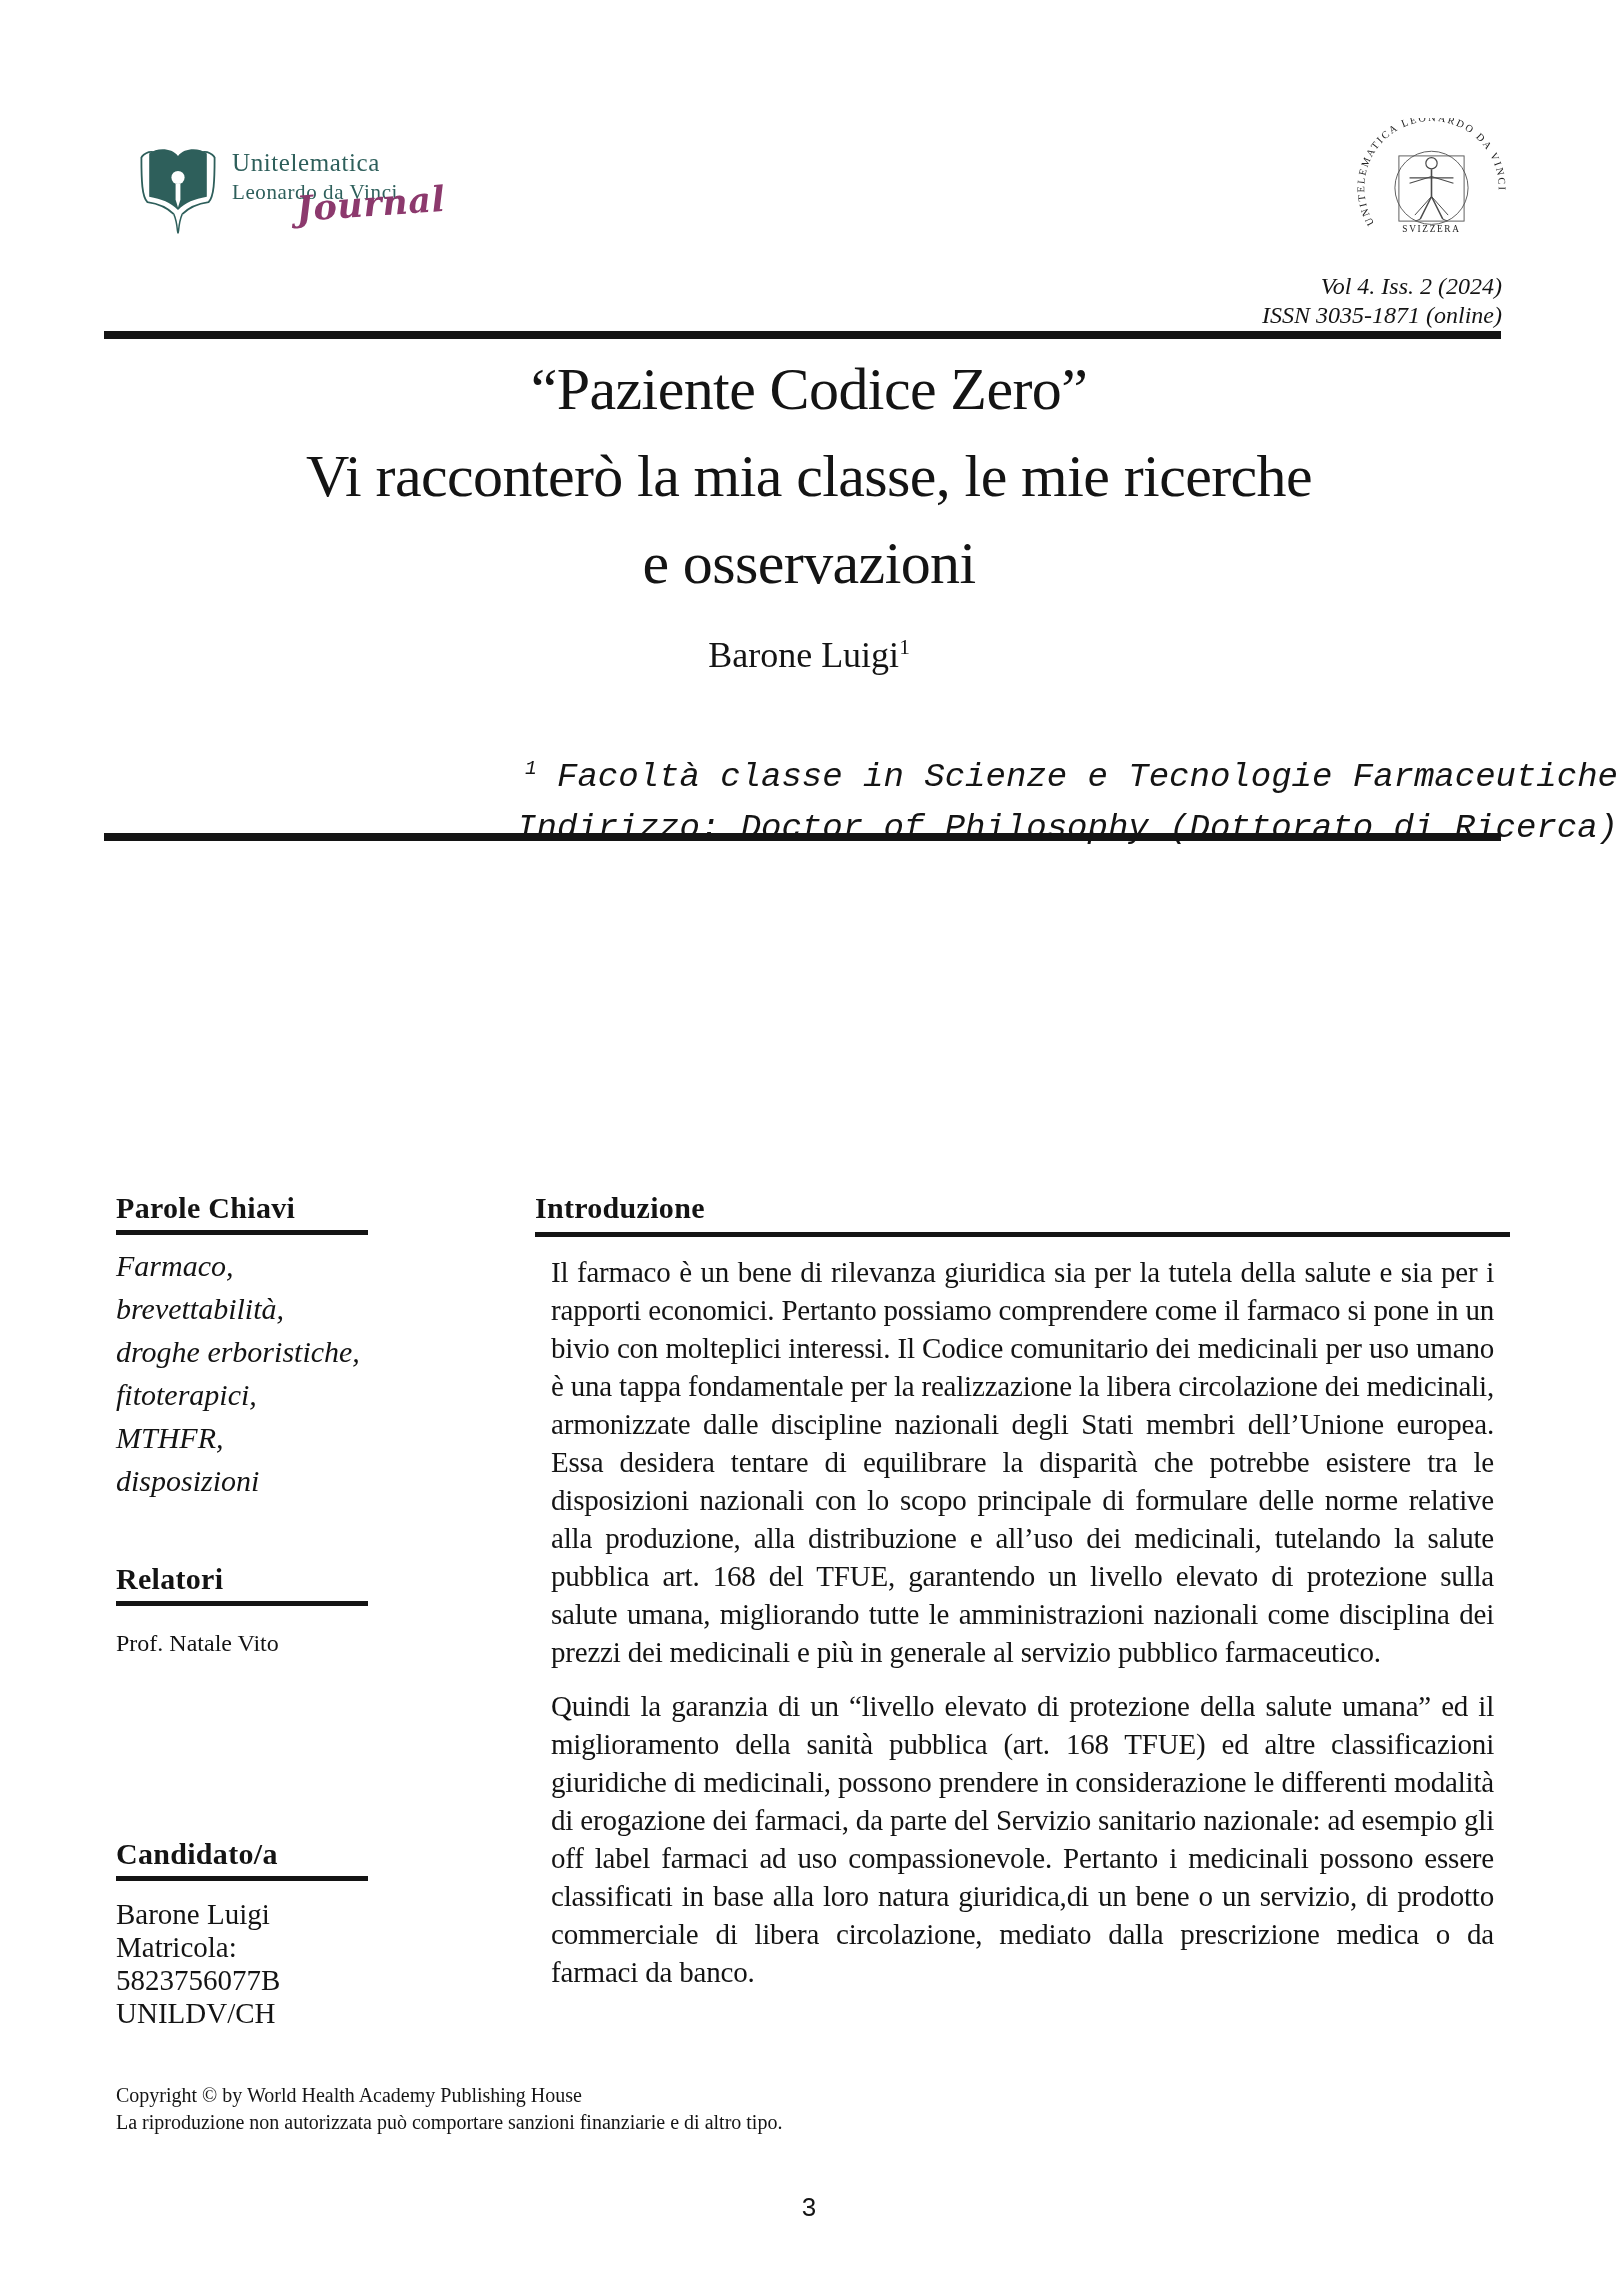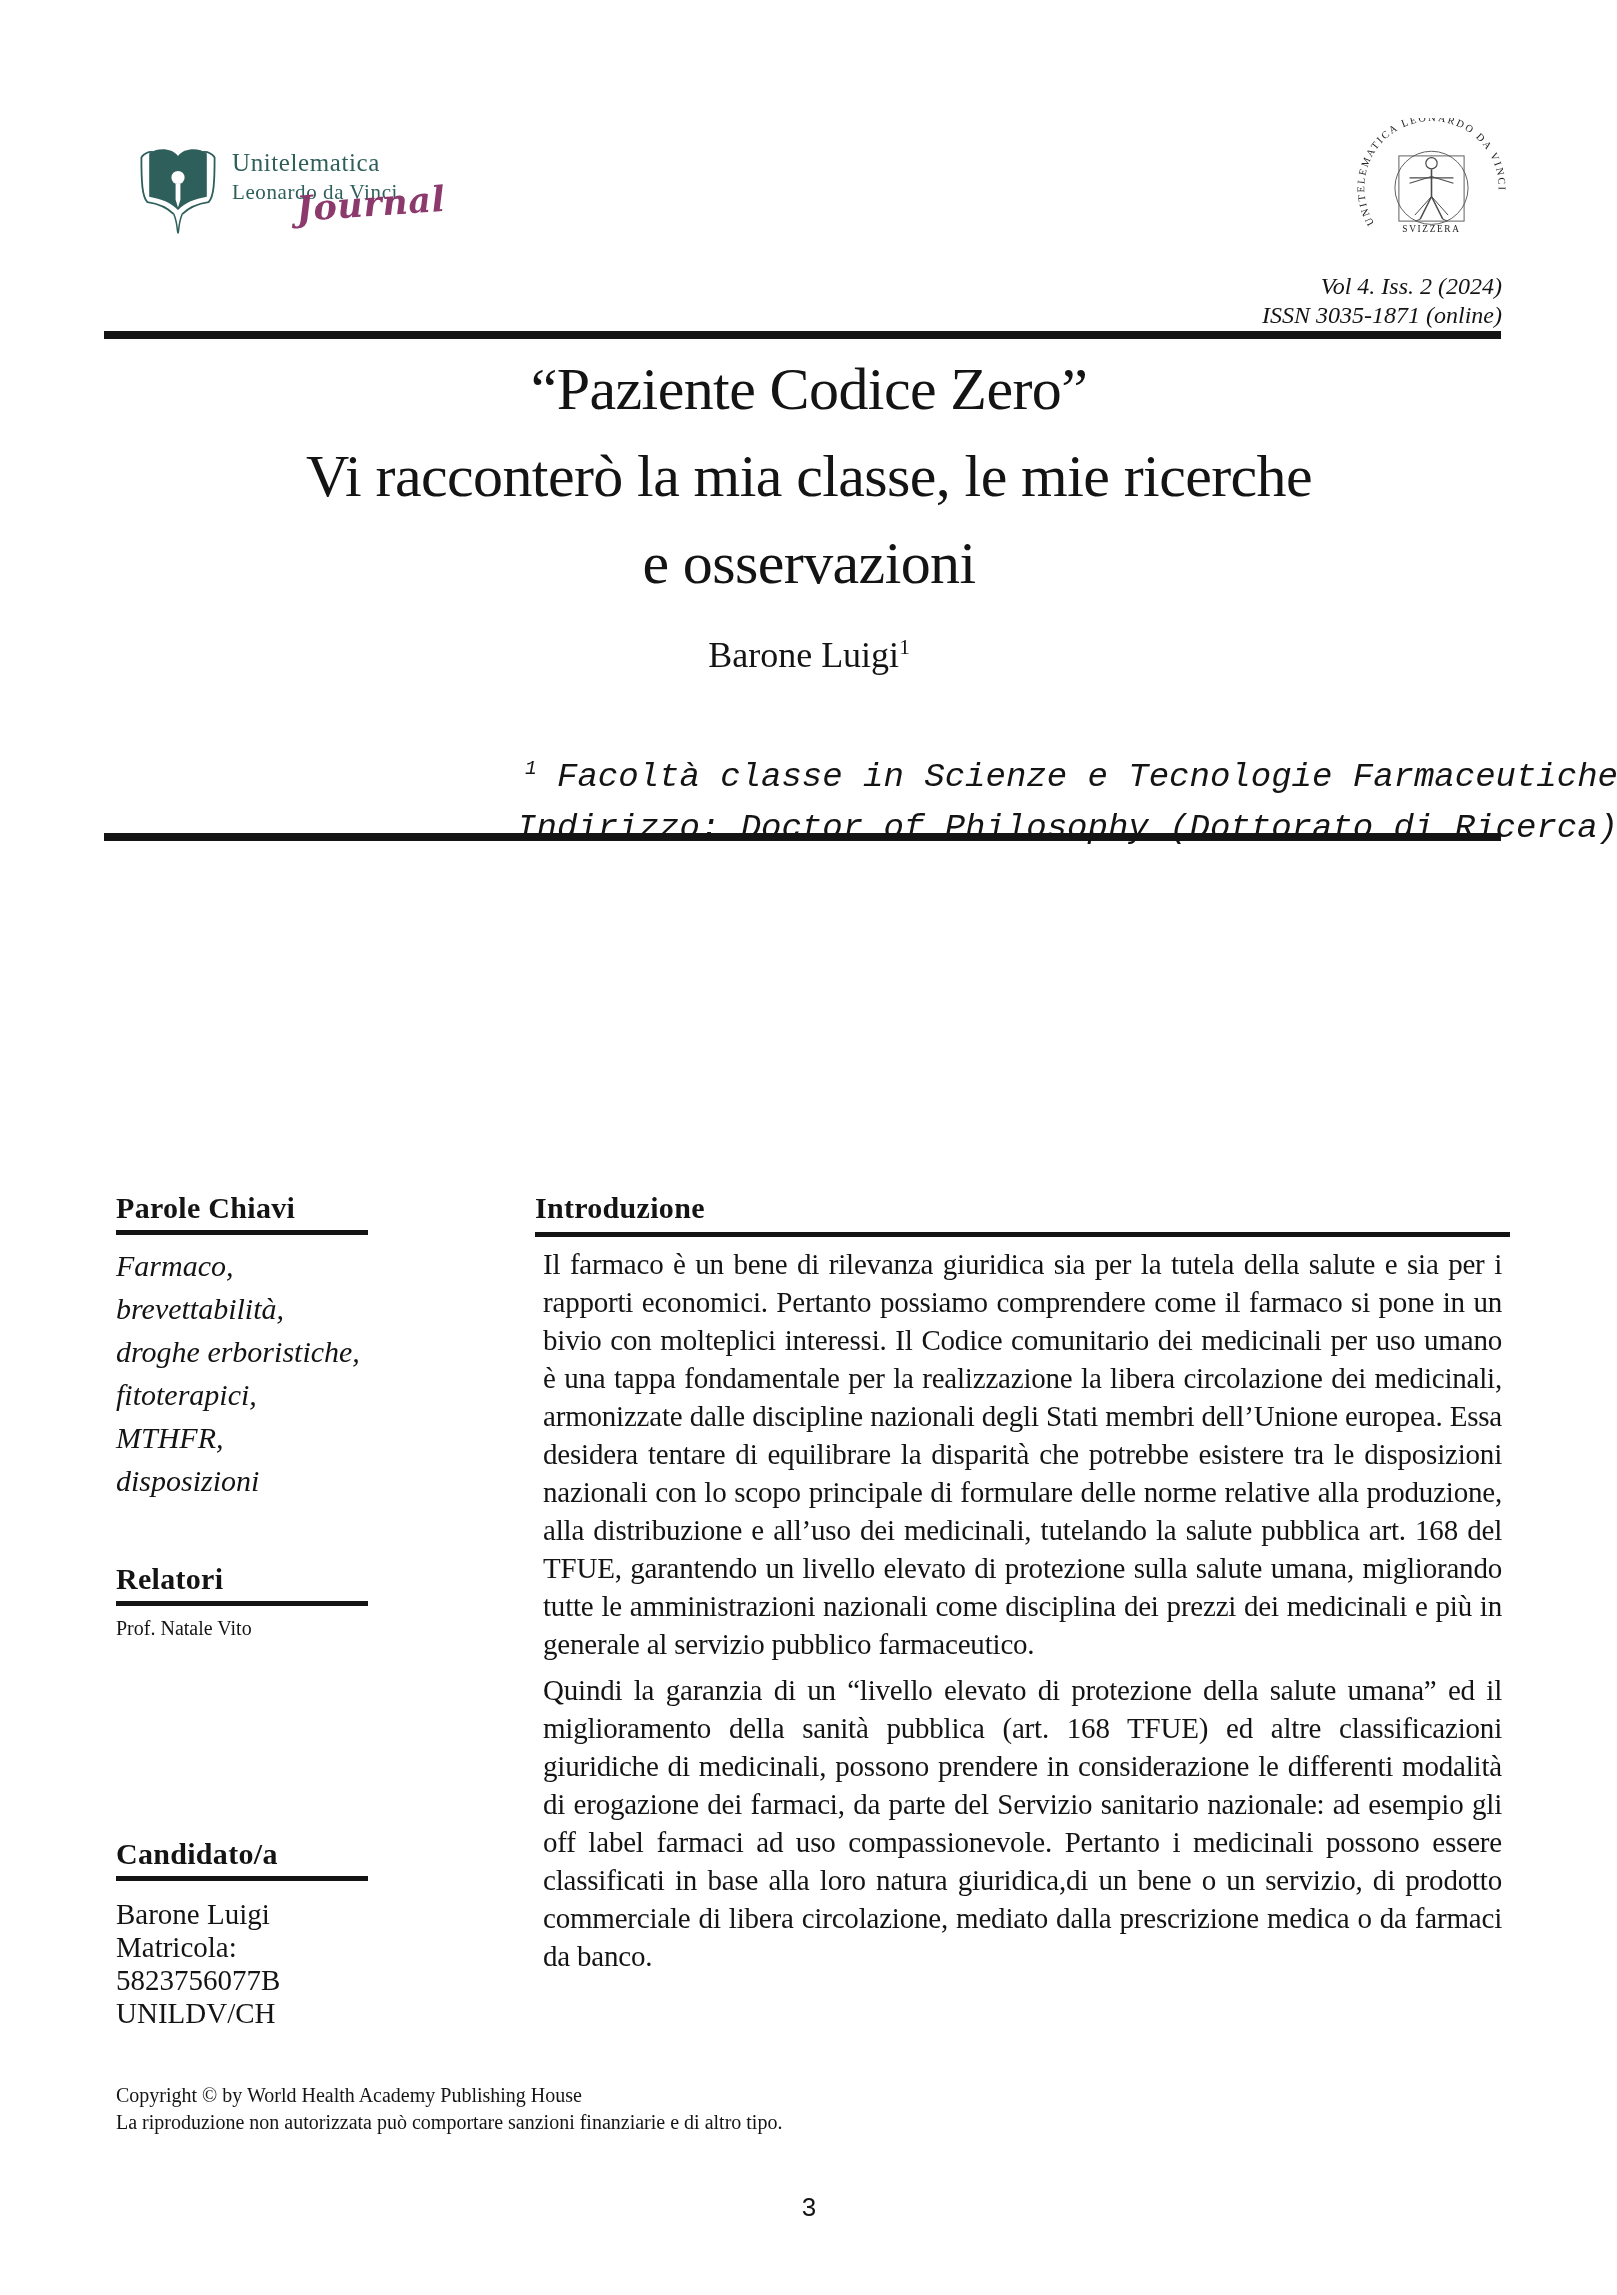--- a/index.html
+++ b/index.html
@@ -48,30 +48,30 @@
   .affiliation sup{font-size:19.5px;}
   
   .side-section{position:absolute;left:116px;width:252px;}
   .side-heading{
     font-size:30px;font-weight:bold;letter-spacing:0.3px;
     border-bottom:5.8px solid #141414;padding-bottom:5px;
   }
   .kw-section{top:1191px;}
   .kw-list{margin-top:9px;font-style:italic;font-size:30px;line-height:43px;}
   .relatori-section{top:1562px;}
-  .side-name{margin-top:11px;font-size:20px;}
+  .side-name{margin-top:24px;font-size:24px;}
   .candidato-section{top:1837px;}
   .cand-lines{margin-top:17px;font-size:29px;line-height:33px;}
   .main-col{position:absolute;left:535px;top:1191px;width:975px;}
   .main-heading{
     font-size:30px;font-weight:bold;letter-spacing:0.3px;
     border-bottom:5.8px solid #141414;padding-bottom:6.5px;
   }
   .body-text{margin-top:7.8px;font-size:29px;line-height:38px;text-align:justify;letter-spacing:-0.2px;}
-  .body-text p{margin:8px;}
+  .body-text p{margin:16px;}
   
   .footer{
     position:absolute;left:116px;top:2082px;width:1414px;
     font-size:20px;line-height:27px;
   }
   .page-num{
     position:absolute;left:0;top:2192px;width:100%;text-align:center;
     font-family:"Liberation Sans",sans-serif;font-size:26px;
   }
 </style>

